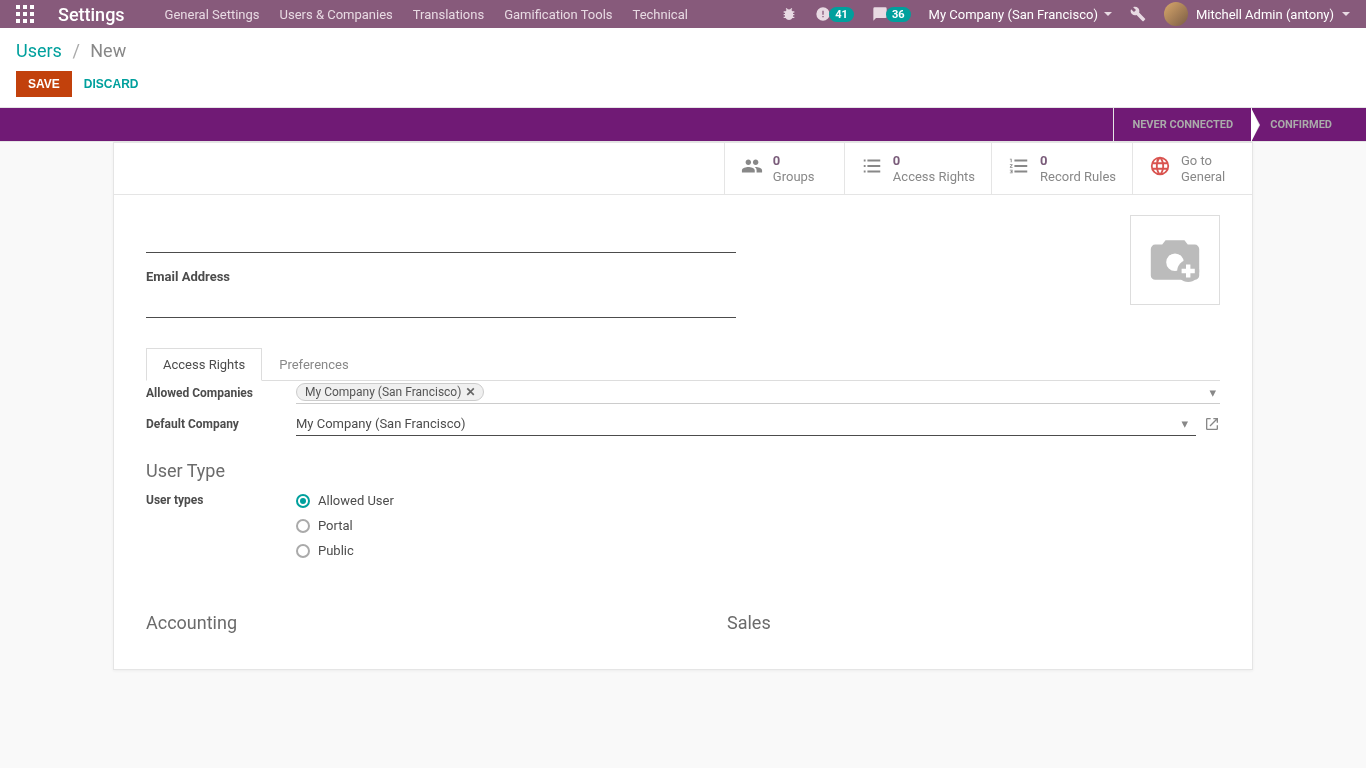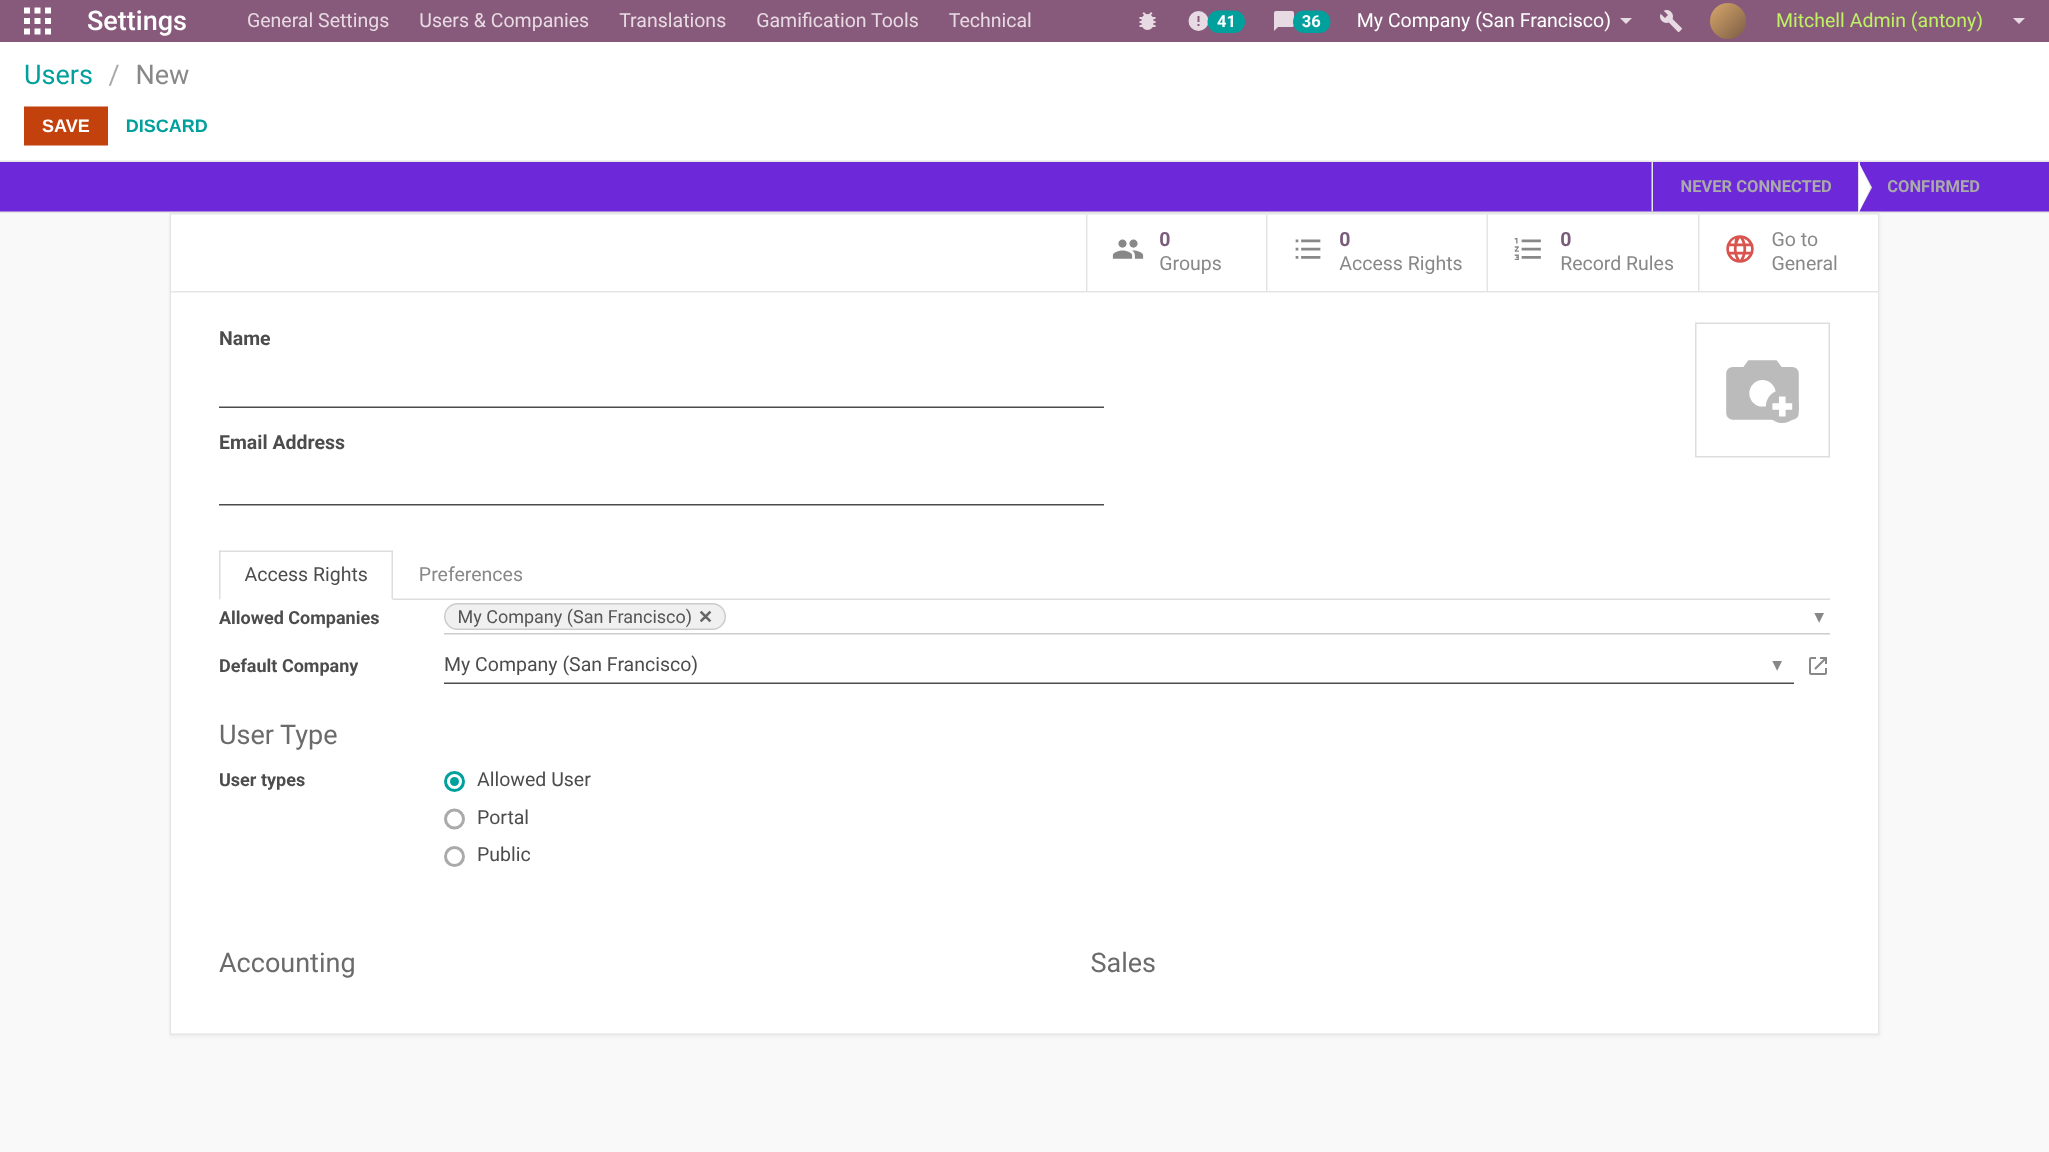--- a/index.html
+++ b/index.html
@@ -8,34 +8,34 @@
 .navbar .apps-icon { width: 18px; height: 18px; display: grid; grid-template-columns: repeat(3,4px); grid-template-rows: repeat(3,4px); gap: 3px; margin-right: 24px; cursor: pointer; }
 .navbar .apps-icon span { background: #fff; width: 4px; height: 4px; }
 .navbar .brand { font-size: 18px; font-weight: 500; margin-right: 40px; }
 .navbar .menu { display: flex; gap: 20px; font-size: 13px; }
 .navbar .menu a { color: #e8dae3; cursor: pointer; }
 .navbar .spacer { flex: 1; }
 .navbar .right { display: flex; align-items: center; gap: 18px; }
 .navbar .badge { background: #00a09d; color: #fff; border-radius: 10px; padding: 1px 6px; font-size: 11px; font-weight: 700; margin-left: -2px; }
 .navbar .sys-icon { color: #e8dae3; cursor: pointer; display: inline-flex; align-items: center; }
 .navbar .company { color: #fff; font-size: 13px; cursor: pointer; display: inline-flex; align-items: center; gap: 6px; }
-.navbar .user { color: #bef264; font-size: 13px; cursor: pointer; display: inline-flex; align-items: center; gap: 20px; }
+.navbar .user { color: #ffffff; font-size: 13px; cursor: pointer; display: inline-flex; align-items: center; gap: 8px; }
 .navbar .avatar { width: 24px; height: 24px; border-radius: 50%; background: linear-gradient(135deg,#d9a86c,#7a5c44); display: inline-block; }
 .caret { width: 0; height: 0; border-left: 4px solid transparent; border-right: 4px solid transparent; border-top: 4px solid #e8dae3; display: inline-block; }
 
 .control-panel { background: #fff; border-bottom: 1px solid #e5e5e5; padding: 12px 16px 0 16px; }
 .breadcrumb { font-size: 18px; margin-bottom: 10px; }
 .breadcrumb .link { color: #00a09d; cursor: pointer; }
 .breadcrumb .sep { color: #aaa; margin: 0 6px; }
 .breadcrumb .current { color: #888; }
 .buttons { display: flex; gap: 12px; align-items: center; padding-bottom: 10px; }
 .btn-save { background: #c2410c; color: #fff; border: none; padding: 6px 12px; font-weight: 700; font-size: 12px; cursor: pointer; }
 .btn-discard { background: none; border: none; color: #00a09d; font-weight: 700; font-size: 12px; cursor: pointer; }
 
-.status-bar { background: #6d28d9; border-bottom: 1px solid #e5e5e5; display: flex; justify-content: flex-end; padding: 0 28px; height: 34px; align-items: stretch; }
+.status-bar { background: #701a75; border-bottom: 1px solid #e5e5e5; display: flex; justify-content: flex-end; padding: 0 16px; height: 34px; align-items: stretch; }
 .status-stage { display: flex; align-items: center; padding: 0 18px; color: #aaa; font-size: 11px; font-weight: 700; border-left: 1px solid #e5e5e5; position: relative; }
 .status-stage::after { content: ""; position: absolute; right: -8px; top: 50%; transform: translateY(-50%); width: 0; height: 0; border-top: 17px solid transparent; border-bottom: 17px solid transparent; border-left: 8px solid #fff; z-index: 2; }
 .status-stage::before { content: ""; position: absolute; right: -9px; top: 50%; transform: translateY(-50%); width: 0; height: 0; border-top: 17px solid transparent; border-bottom: 17px solid transparent; border-left: 9px solid #e5e5e5; z-index: 1; }
 .status-stage:last-child::after, .status-stage:last-child::before { display: none; }
 
 .form-sheet-wrap { padding: 0 0 40px 0; display: flex; justify-content: center; }
 .form-sheet { background: #fff; border: 1px solid #e5e5e5; width: 1140px; margin-top: 0; box-shadow: 0 1px 3px rgba(0,0,0,0.05); }
 .button-box { display: flex; justify-content: flex-end; border-bottom: 1px solid #e5e5e5; }
 .stat-btn { border-left: 1px solid #e5e5e5; padding: 10px 16px; min-width: 120px; display: flex; align-items: center; gap: 10px; cursor: pointer; }
 .stat-btn .stat-icon { color: #888; font-size: 20px; }
@@ -212,21 +212,20 @@
     <div class="form-body">
       <div class="avatar-box">
         <svg width="56" height="44" viewBox="0 0 24 20">
             <path fill="#bbb" d="M12 7a4 4 0 110 8 4 4 0 010-8zm9-4h-3.2l-1.5-2h-8.6L6.2 3H3a2 2 0 00-2 2v12a2 2 0 002 2h18a2 2 0 002-2V5a2 2 0 00-2-2z"></path>
             <circle cx="18" cy="15" r="5" fill="#bbb"></circle>
             <path fill="#fff" d="M17 12h2v2h2v2h-2v2h-2v-2h-2v-2h2z"></path>
           </svg>
       </div>
 
       <div class="field-group">
-        <label class="field-label">Name</label>
         <input class="field-input name-input" type="text" value="" style="">
       </div>
       <div class="field-group">
         <label class="field-label">Email Address</label>
         <input class="field-input" type="text" value="" style="">
       </div>
 
       <div class="tabs">
         <div class="tab active">Access Rights</div>
         <div class="tab">Preferences</div>

